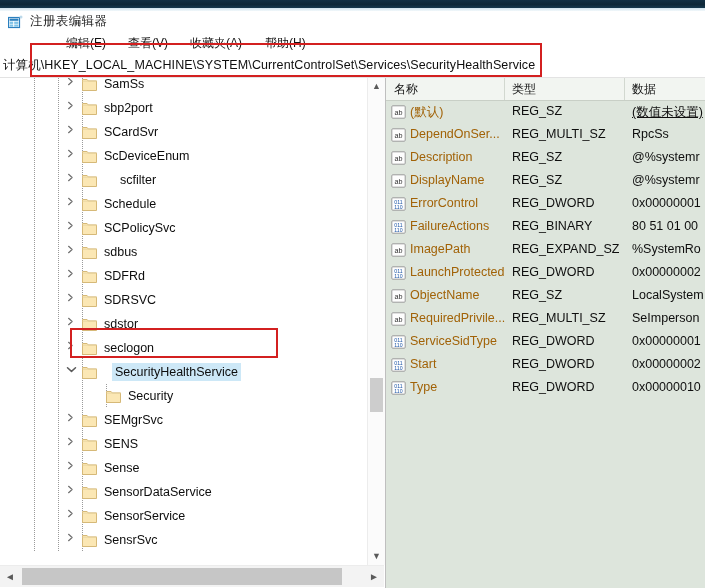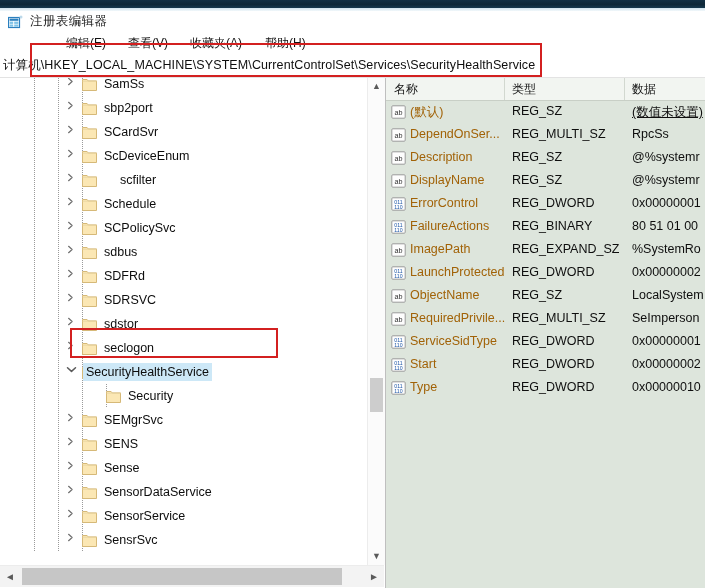--- a/index.html
+++ b/index.html
@@ -338,21 +338,21 @@
               </div>
               <span class="twisty" style="left: 66px;">
                 <svg width="11" height="9" viewBox="0 0 11 9">
                   <path d="M1.5 2.8 L5.5 6.4 L9.5 2.8" fill="none" stroke="#5a5a5a" stroke-width="1.5" stroke-linecap="round" stroke-linejoin="round"></path>
                 </svg>
               </span>
               <span class="folder" style="left: 82px;"><svg width="15" height="13" viewBox="0 0 15 13">
                   <path d="M0.5 1.5 h4.6 l1.1 1.4 H14.5 V12.5 H0.5 Z" fill="#fbe7b4" stroke="#d6b978" stroke-width="1"></path>
                   <path d="M0.5 3.2 H14.5" stroke="#e8d4a0" stroke-width="0.8"></path>
                 </svg></span>
-              <span class="nlabel sel" style="left: 83px;">SecurityHealthService</span>
+              <span class="nlabel sel" style="left: 112px;">SecurityHealthService</span>
             </div>
             <div class="node">
               <div class="guides">
                 <div class="guide" style="left: 34px;"></div>
                 <div class="guide" style="left: 58px;"></div>
                 <div class="guide" style="left: 82px;"></div>
                 <div class="guide" style="left: 106px;"></div>
               </div>
               <span class="folder" style="left: 106px;"><svg width="15" height="13" viewBox="0 0 15 13">
                   <path d="M0.5 1.5 h4.6 l1.1 1.4 H14.5 V12.5 H0.5 Z" fill="#fbe7b4" stroke="#d6b978" stroke-width="1"></path>

